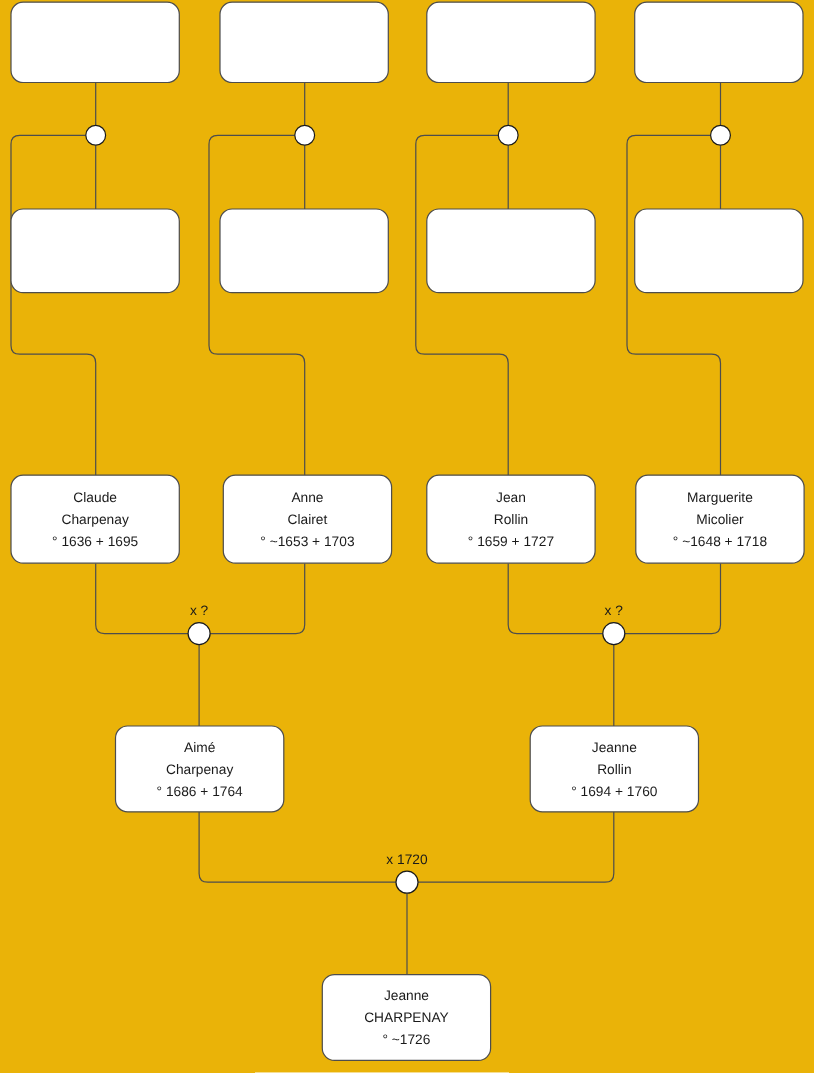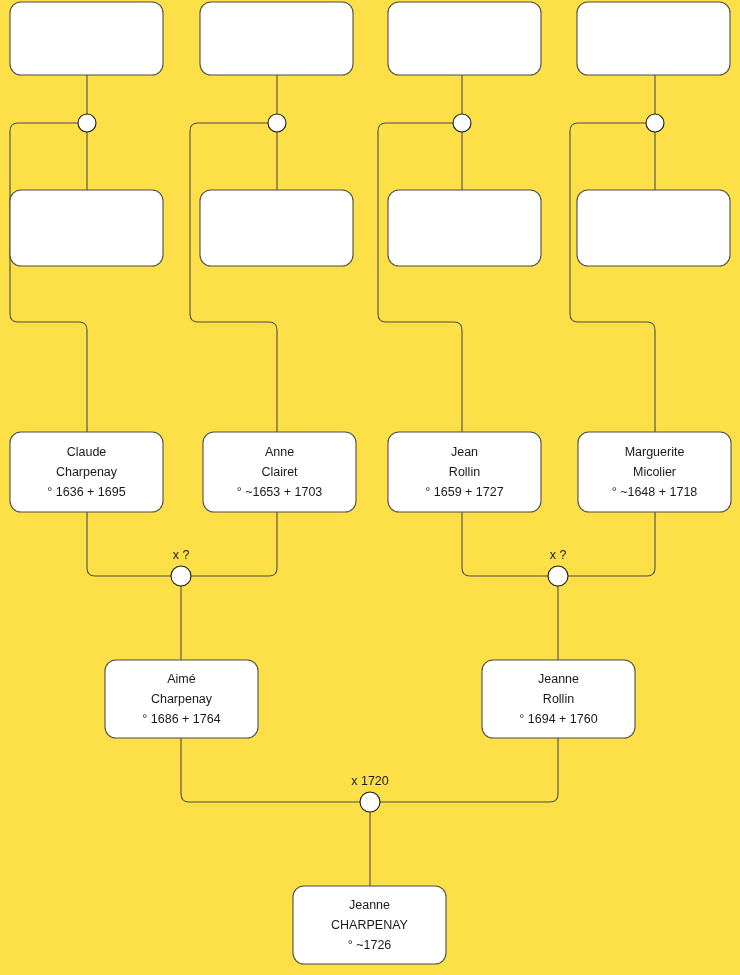--- a/index.html
+++ b/index.html
@@ -7,21 +7,21 @@
     padding: 0;
     background: #ffffff;
   }
   body {
     font-family: "Liberation Sans", sans-serif;
   }
   #chart-root {
     position: relative;
     width: 740px;
     height: 975px;
-    background: #fde047;
+    background: #eab308;
     overflow: hidden;
   }
   svg.tree-canvas {
     position: absolute;
     left: 0;
     top: 0;
     width: 740px;
     height: 975px;
   }
   .link-path {

